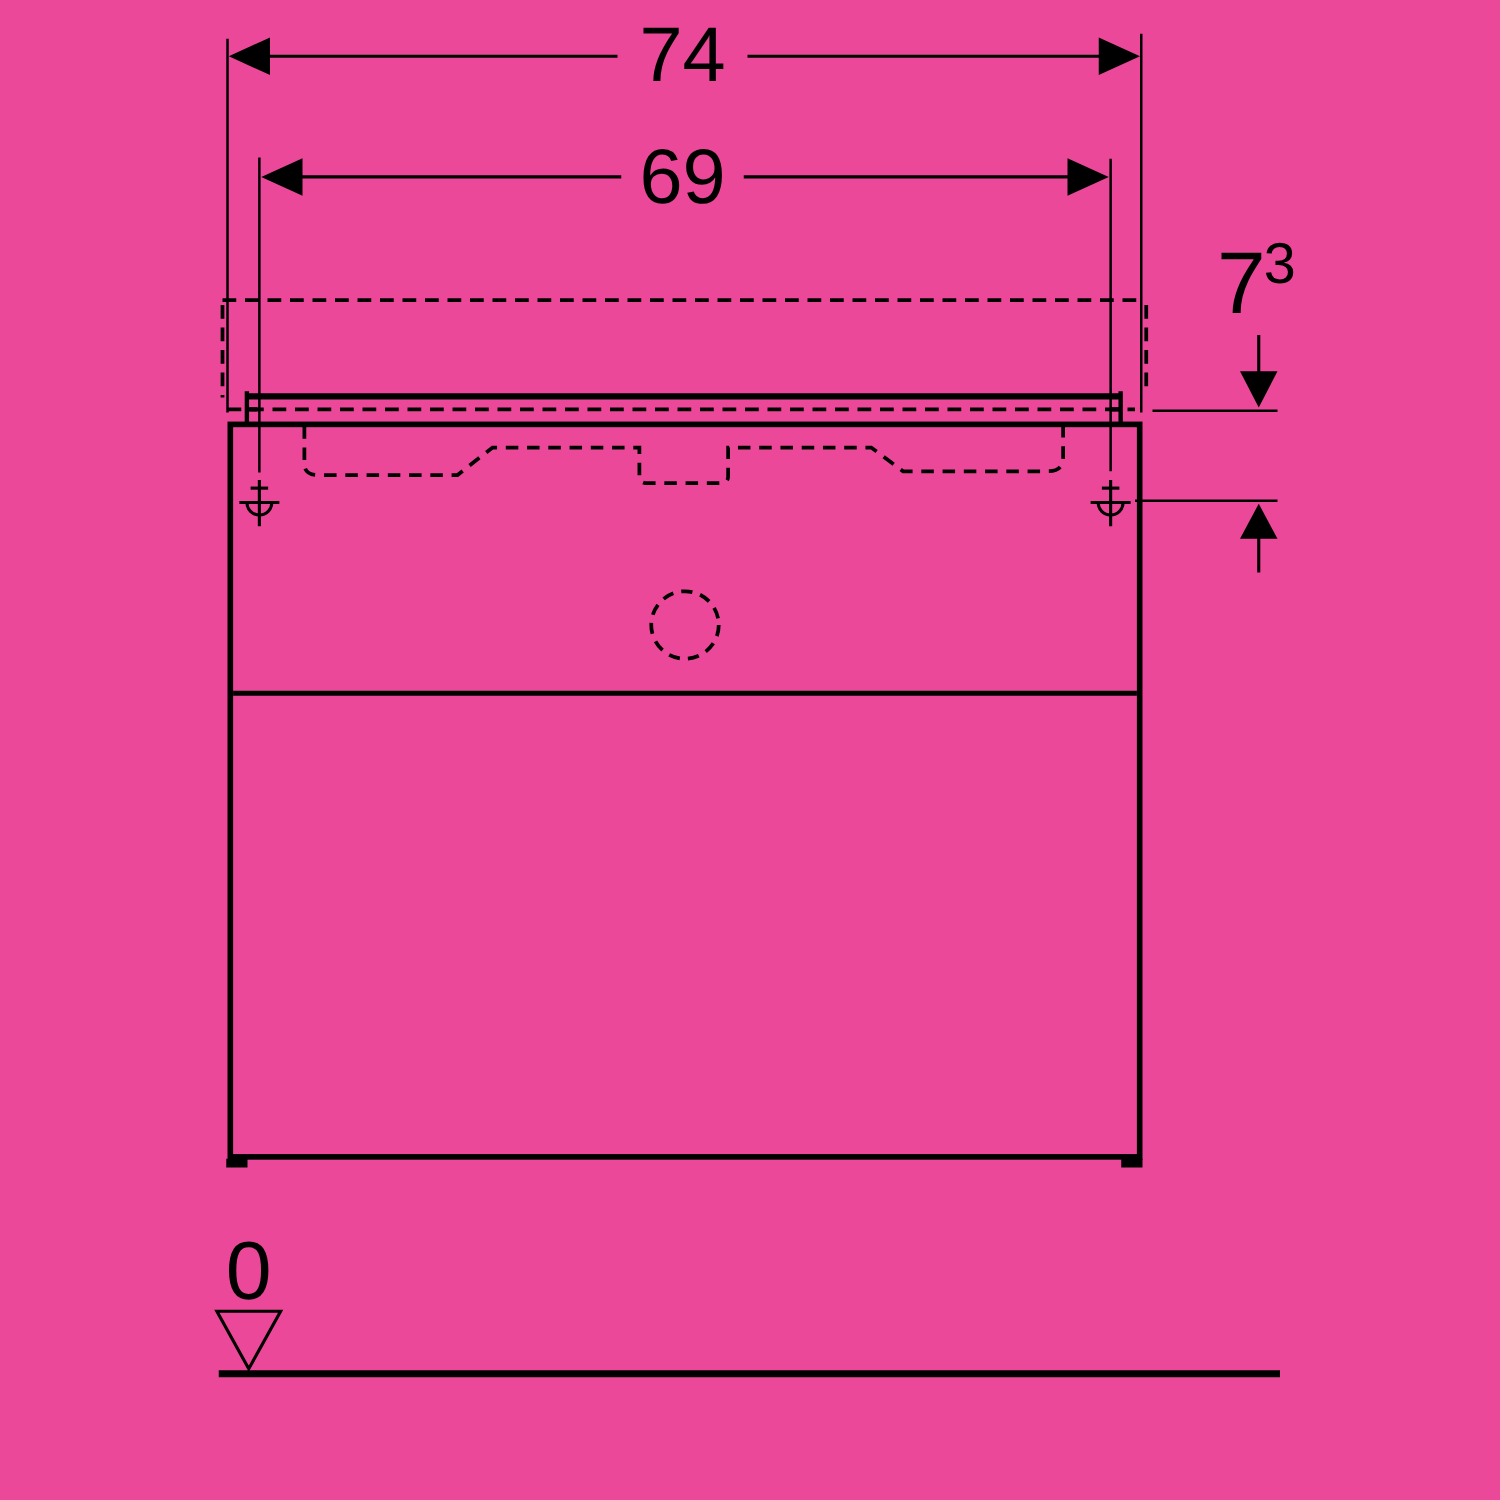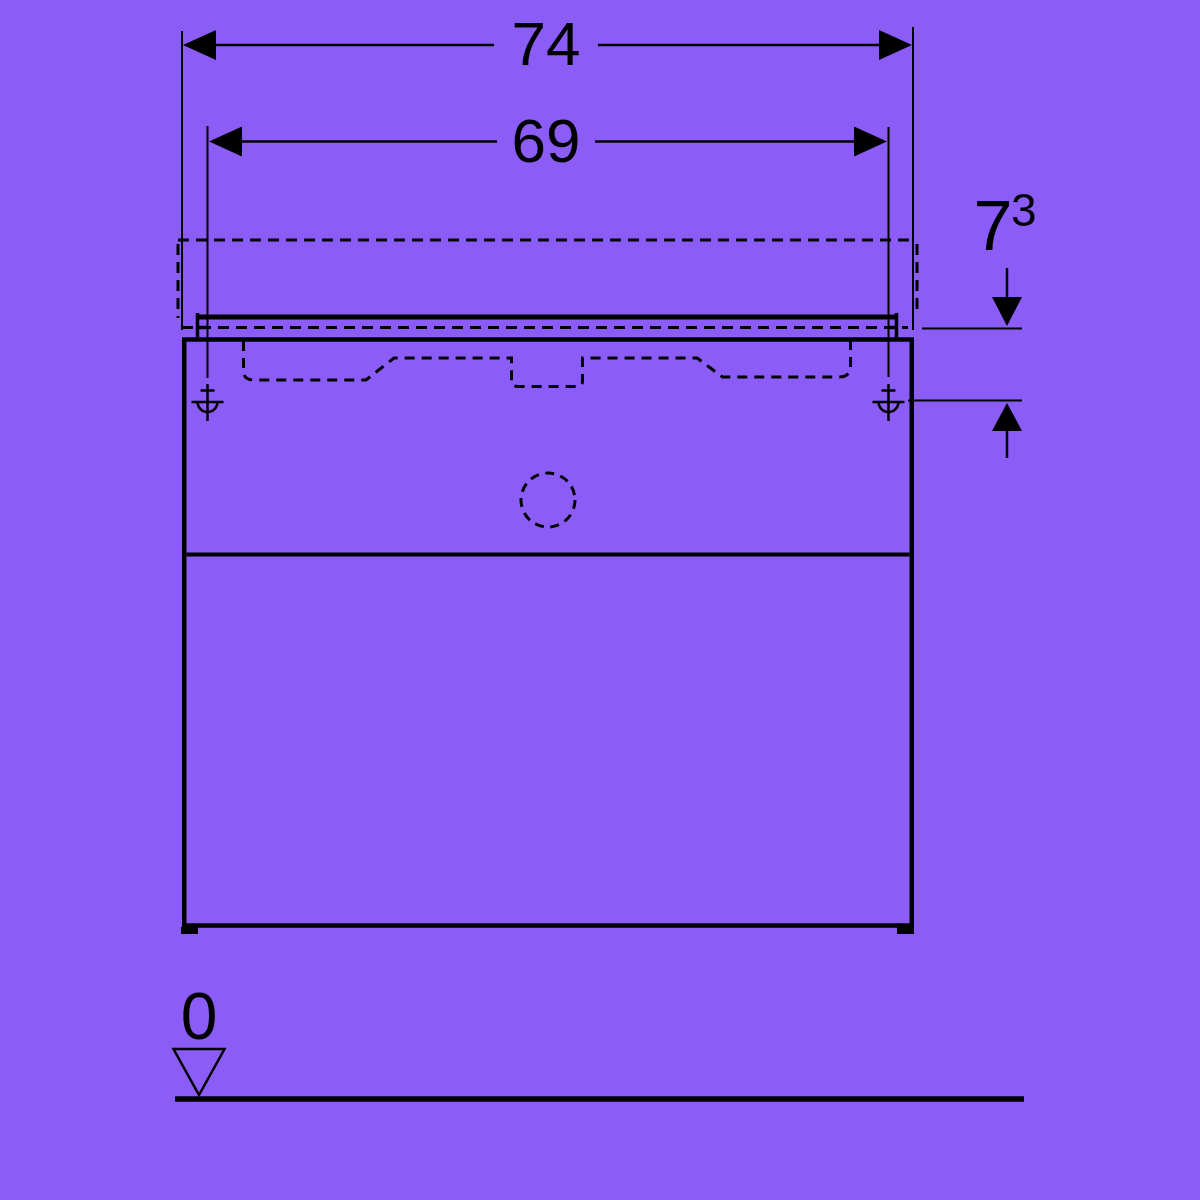--- a/index.html
+++ b/index.html
@@ -4,21 +4,21 @@
 <style>
   html, body {
     margin: 0;
     padding: 0;
     background: #ffffff;
   }
   .stage {
     position: relative;
     width: 1200px;
     height: 1200px;
-    background: #8b5cf6;
+    background: #ec4899;
     font-family: "Liberation Sans", sans-serif;
   }
   svg text {
     font-family: "Liberation Sans", sans-serif;
     fill: #000000;
   }
   .dim-text {
     font-size: 62px;
   }
   .dim-text-small {

